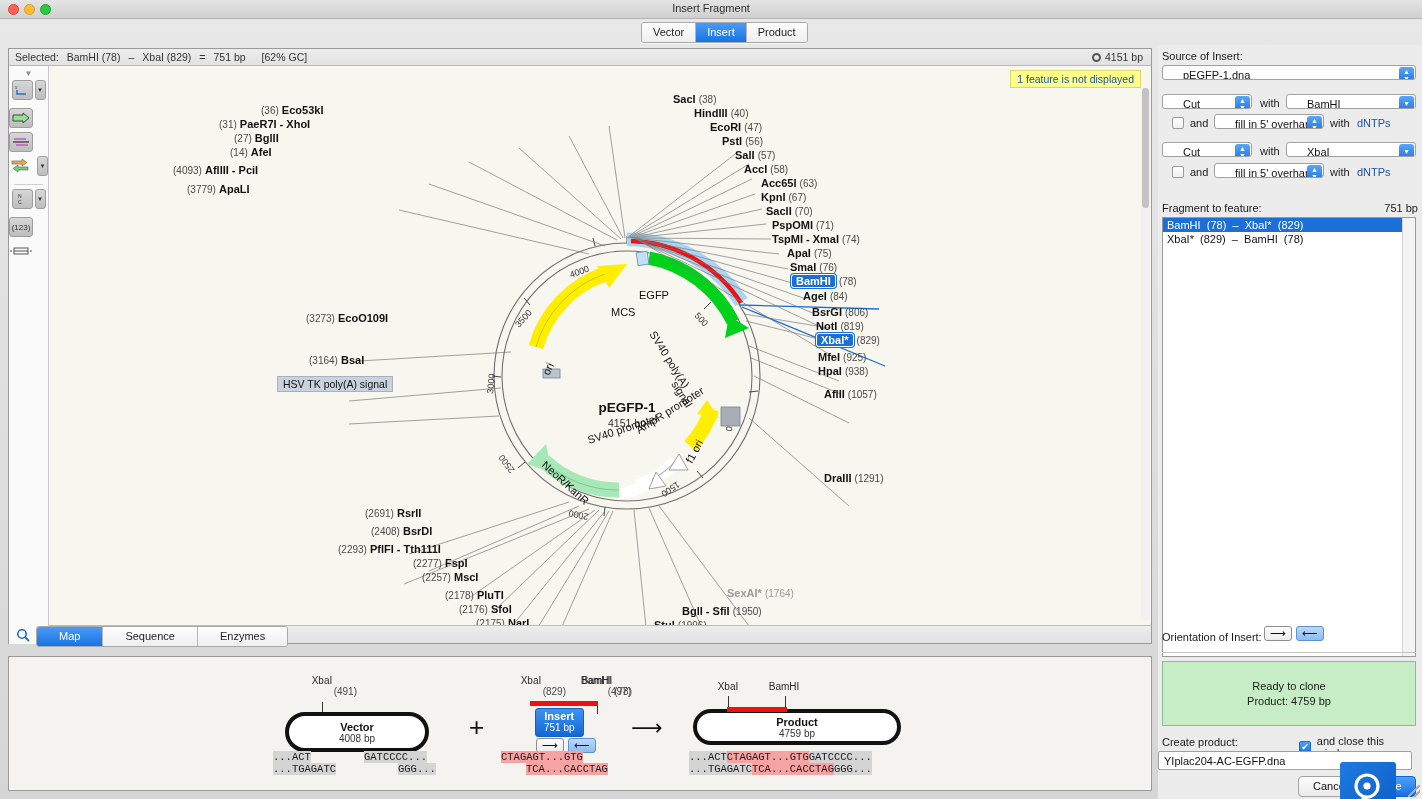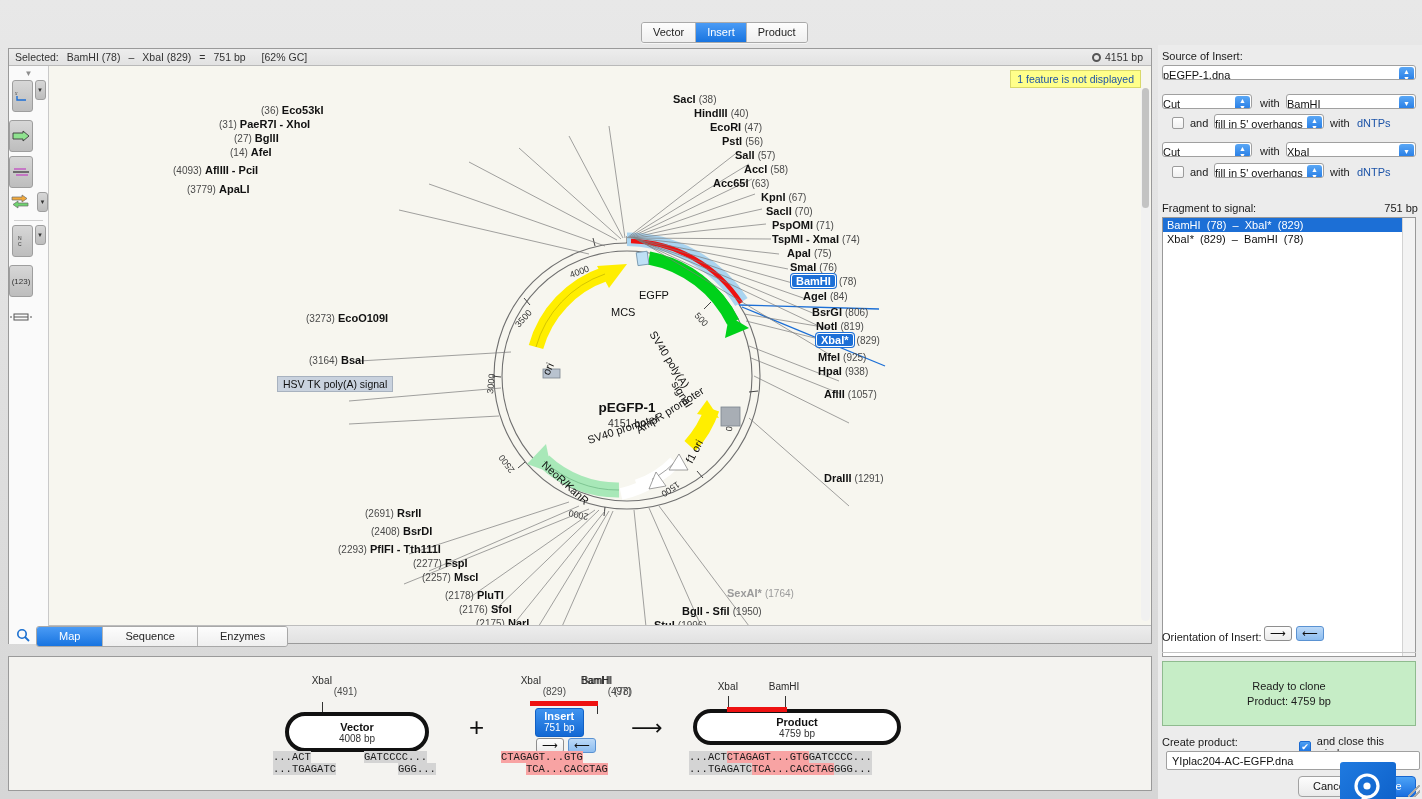--- a/index.html
+++ b/index.html
@@ -72,21 +72,21 @@
     border:2px solid #555; position:relative; top:1px; margin-right:4px;
   }
 
   
   .lefttools {
     position:absolute; left:0; top:17px; width:40px; height:578px;
     background:#fafafa; border-right:1px solid #c9c9c9;
   }
   .tool { width:24px; margin:0 auto 4px auto; }
   .tbtn {
-    width:24px; height:32px; border:1px solid #9e9e9e; border-radius:3px;
+    width:24px; height:20px; border:1px solid #9e9e9e; border-radius:3px;
     background:linear-gradient(#d7d7d7,#bdbdbd);
     display:flex; align-items:center; justify-content:center;
     font-size:8px; color:#333; margin-bottom:4px;
   }
   .tbtn.wide { width:21px; }
   .trow { display:flex; gap:2px; justify-content:center; margin-bottom:4px; }
   .tcaret {
     width:11px; height:20px; border:1px solid #9e9e9e; border-radius:3px;
     background:linear-gradient(#d7d7d7,#bdbdbd);
     display:flex; align-items:center; justify-content:center; font-size:6px; color:#333;
@@ -182,21 +182,21 @@
   
   .sidebar {
     position:absolute; left:1158px; top:45px; width:264px; height:754px;
     background:#ececec;
   }
   .sb-label { font-size:11px; color:#1a1a1a; }
   .sb-row { display:flex; align-items:center; gap:6px; }
   .combo {
     position:relative; height:15px; background:#fff;
     border:1px solid #a0a0a0; border-radius:3px;
-    font-size:11px; color:#111; padding:2px 24px 2px 0;
+    font-size:11px; color:#111; padding:2px 24px 2px 20px;
     line-height:14px; white-space:nowrap; overflow:hidden;
   }
   .combo .updown {
     position:absolute; right:1px; top:1px; width:15px; height:15px;
     background:linear-gradient(#5aa7f5,#1f77e3); border-radius:3px;
     color:#fff; font-size:7px; line-height:7px; text-align:center;
     padding-top:1px;
   }
   .combo.popup .updown {
     background:linear-gradient(#5aa7f5,#1f77e3);
@@ -271,20 +271,28 @@
   .feat-box {
     background:#c9d2de; border:1px solid #a8b2bf; padding:1px 5px;
     font-size:10.5px; color:#111;
   }
 </style>
 </head>
 <body>
 
 <div class="window">
 
+  <div class="titlebar">
+    <div class="lights">
+      <div class="light l-red"></div>
+      <div class="light l-yellow"></div>
+      <div class="light l-green"></div>
+    </div>
+    <div class="title-text">Insert Fragment</div>
+  </div>
 
   <div class="tabbar">
     <div class="seg">
       <div class="seg-item">Vector</div>
       <div class="seg-item active">Insert</div>
       <div class="seg-item">Product</div>
     </div>
   </div>
 
   <div class="mainpanel">
@@ -507,21 +515,21 @@
         <div class="label-row" style="left:427px;top:551px;"><span class="enp">(2175)</span> <span class="en">NarI</span></div>
       </div>
 
       <div>
         <div class="label-row" style="left:624px;top:27px;"><span class="en">SacI</span> <span class="enp">(38)</span></div>
         <div class="label-row" style="left:645px;top:41px;"><span class="en">HindIII</span> <span class="enp">(40)</span></div>
         <div class="label-row" style="left:661px;top:55px;"><span class="en">EcoRI</span> <span class="enp">(47)</span></div>
         <div class="label-row" style="left:673px;top:69px;"><span class="en">PstI</span> <span class="enp">(56)</span></div>
         <div class="label-row" style="left:686px;top:83px;"><span class="en">SalI</span> <span class="enp">(57)</span></div>
         <div class="label-row" style="left:695px;top:97px;"><span class="en">AccI</span> <span class="enp">(58)</span></div>
-        <div class="label-row" style="left:664px;top:111px;"><span class="en">Acc65I</span> <span class="enp">(63)</span></div>
+        <div class="label-row" style="left:712px;top:111px;"><span class="en">Acc65I</span> <span class="enp">(63)</span></div>
         <div class="label-row" style="left:712px;top:125px;"><span class="en">KpnI</span> <span class="enp">(67)</span></div>
         <div class="label-row" style="left:717px;top:139px;"><span class="en">SacII</span> <span class="enp">(70)</span></div>
         <div class="label-row" style="left:723px;top:153px;"><span class="en">PspOMI</span> <span class="enp">(71)</span></div>
         <div class="label-row" style="left:723px;top:167px;"><span class="en">TspMI - XmaI</span> <span class="enp">(74)</span></div>
         <div class="label-row" style="left:738px;top:181px;"><span class="en">ApaI</span> <span class="enp">(75)</span></div>
         <div class="label-row" style="left:741px;top:195px;"><span class="en">SmaI</span> <span class="enp">(76)</span></div>
         <div class="label-row" style="left:742px;top:209px;"><span class="hl-box">BamHI</span> <span class="enp">(78)</span></div>
         <div class="label-row" style="left:754px;top:224px;"><span class="en">AgeI</span> <span class="enp">(84)</span></div>
       </div>
 
@@ -668,21 +676,21 @@
       <span class="chk"></span>
       <span class="sb-label">and</span>
     </div>
     <div class="combo popup" style="position:absolute;left:56px;top:118px;width:110px;">
       <span>fill in 5' overhangs</span>
       <span class="updown">▲<br>▼</span>
     </div>
     <div class="sb-label" style="position:absolute;left:172px;top:121px;">with</div>
     <div class="sb-label link" style="position:absolute;left:199px;top:121px;">dNTPs</div>
 
-    <div class="sb-label" style="position:absolute;left:4px;top:157px;">Fragment to signal:</div>
+    <div class="sb-label" style="position:absolute;left:4px;top:157px;">Fragment to feature:</div>
     <div class="sb-label" style="position:absolute;right:4px;top:157px;">751 bp</div>
     <div class="listbox" style="left:4px;top:172px;width:254px;height:440px;">
       <div class="lrow sel"><span>BamHI</span>  <span>(78)</span>  <span>–</span>  <span>XbaI*</span>  <span>(829)</span></div>
       <div class="lrow"><span>XbaI*</span>  <span>(829)</span>  <span>–</span>  <span>BamHI</span>  <span>(78)</span></div>
       <div class="lscroll"></div>
     </div>
 
     <div class="sb-label" style="position:absolute;left:4px;top:586px;">Orientation of Insert:</div>
     <div class="oribtns" style="left:106px;top:581px;">
       <div class="oribtn">⟶</div>
@@ -694,21 +702,21 @@
     <div class="readybox" style="left:4px;top:616px;width:254px;height:65px;">
       <div>Ready to clone</div>
       <div>Product:  4759 bp</div>
     </div>
 
     <div class="sb-label" style="position:absolute;left:4px;top:691px;">Create product:</div>
     <div class="sb-row" style="position:absolute;left:141px;top:690px;">
       <span class="chk on">✔</span>
       <span class="sb-label">and close this window</span>
     </div>
-    <div class="txtfield" style="left:8px;top:706px;width:254px;">
+    <div class="txtfield" style="left:0;top:706px;width:254px;">
       <span>YIplac204-AC-EGFP.dna</span>
     </div>
 
     <div class="btn" style="position:absolute;left:140px;top:731px;">Cancel</div>
     <div class="btn primary" style="position:absolute;left:200px;top:731px;width:58px;">Clone</div>
 
     <div class="magcursor" style="left:182px;top:717px;">
       <svg width="34" height="34" viewBox="0 0 34 34">
         <circle cx="16" cy="15" r="11" fill="none" stroke="#ffffff" stroke-width="3.2"></circle>
         <circle cx="16" cy="15" r="3.6" fill="#ffffff"></circle>

